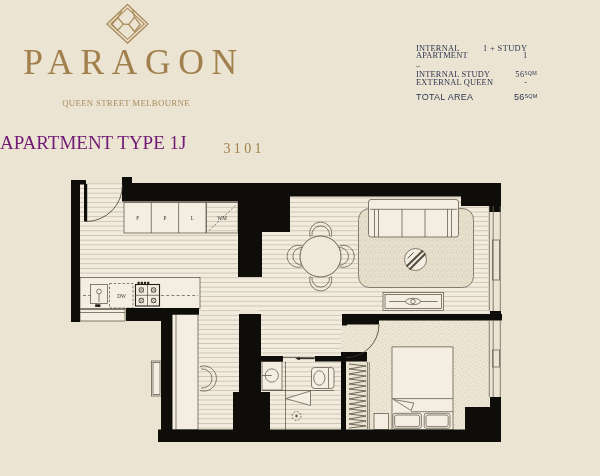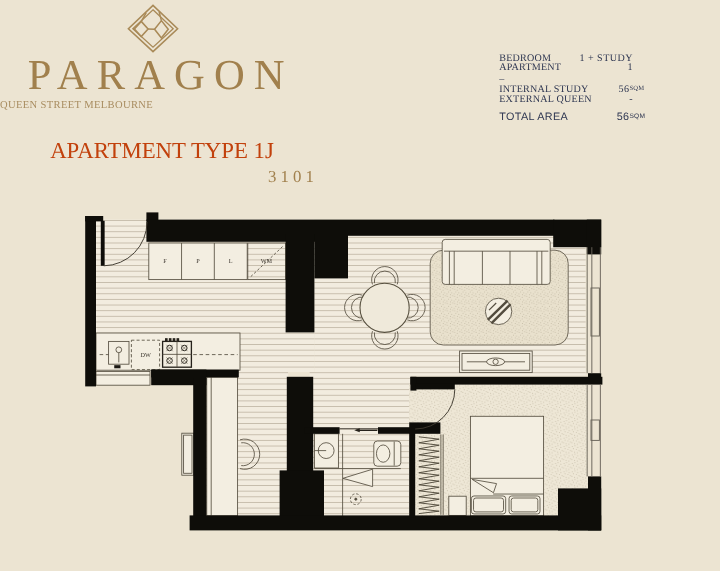--- a/index.html
+++ b/index.html
@@ -1,23 +1,23 @@
 <!DOCTYPE html>
 <html><head>
 <meta charset="utf-8">
 <style>
   html,body{margin:0;padding:0}
   body{width:600px;height:476px;background:#ece4d2;position:relative;overflow:hidden;
        font-family:"Liberation Serif",serif;}
   .abs{position:absolute;white-space:nowrap}
   #paragon{left:0;top:41px;width:256px;text-align:center;font-size:35.5px;color:#a1804d;
            letter-spacing:7.6px;padding-left:6px}
-  #qsm{left:0;top:82px;width:252px;font-size:8.8px;color:#a98d61;
+  #qsm{left:0;top:98px;width:252px;text-align:center;font-size:8.8px;color:#a98d61;
        letter-spacing:0.3px}
-  #apt{left:0;top:116px;width:270px;text-align:center;font-size:19px;color:#c2410c;
+  #apt{left:0;top:132px;width:270px;font-size:19px;color:#701a75;
        letter-spacing:0px}
   #num{left:0;top:141px;width:265px;text-align:right;font-size:14px;color:#a1804d;
        letter-spacing:3.4px}
   .lbl{left:416px;font-size:8.4px;color:#2e3651;letter-spacing:0.2px}
   .val{right:72.5px;text-align:center;font-size:8.4px;color:#2e3651;letter-spacing:0.4px}
   .vals{right:64.5px;text-align:right;font-size:8.4px;color:#2e3651;letter-spacing:0.4px}
   .sup{display:inline-block;width:11px;font-size:5.5px;vertical-align:2px;letter-spacing:0.2px}
   .tot{font-family:"Liberation Sans",sans-serif;font-weight:normal;font-size:9px;letter-spacing:0.3px}
 </style>
 </head>
@@ -229,21 +229,21 @@
   <text x="121.5" y="297.5">DW</text>
  </g>
  <rect x="95.2" y="304.3" width="5.2" height="2.6" fill="#1b1813"></rect>
 </svg>
 
 <div id="paragon" class="abs">PARAGON</div>
 <div id="qsm" class="abs">QUEEN STREET MELBOURNE</div>
 <div id="apt" class="abs">APARTMENT TYPE 1J</div>
 <div id="num" class="abs">3101</div>
 
-<div class="abs lbl" style="top:44.3px">BEDROOM</div>
+<div class="abs lbl" style="top:44.3px">INTERNAL</div>
 <div class="abs val" style="top:44.3px">1 + STUDY</div>
 <div class="abs lbl" style="top:51.3px">APARTMENT</div>
 <div class="abs val" style="top:51.3px">1</div>
 <div class="abs lbl" style="top:60.5px">–</div>
 <div class="abs lbl" style="top:70px">INTERNAL STUDY</div>
 <div class="abs vals" style="top:70px">56<span class="sup">SQM</span></div>
 <div class="abs lbl" style="top:78px">EXTERNAL QUEEN</div>
 <div class="abs val" style="top:78px">-</div>
 <div class="abs lbl tot" style="top:92.3px">TOTAL AREA</div>
 <div class="abs vals tot" style="top:92.3px">56<span class="sup">SQM</span></div>

